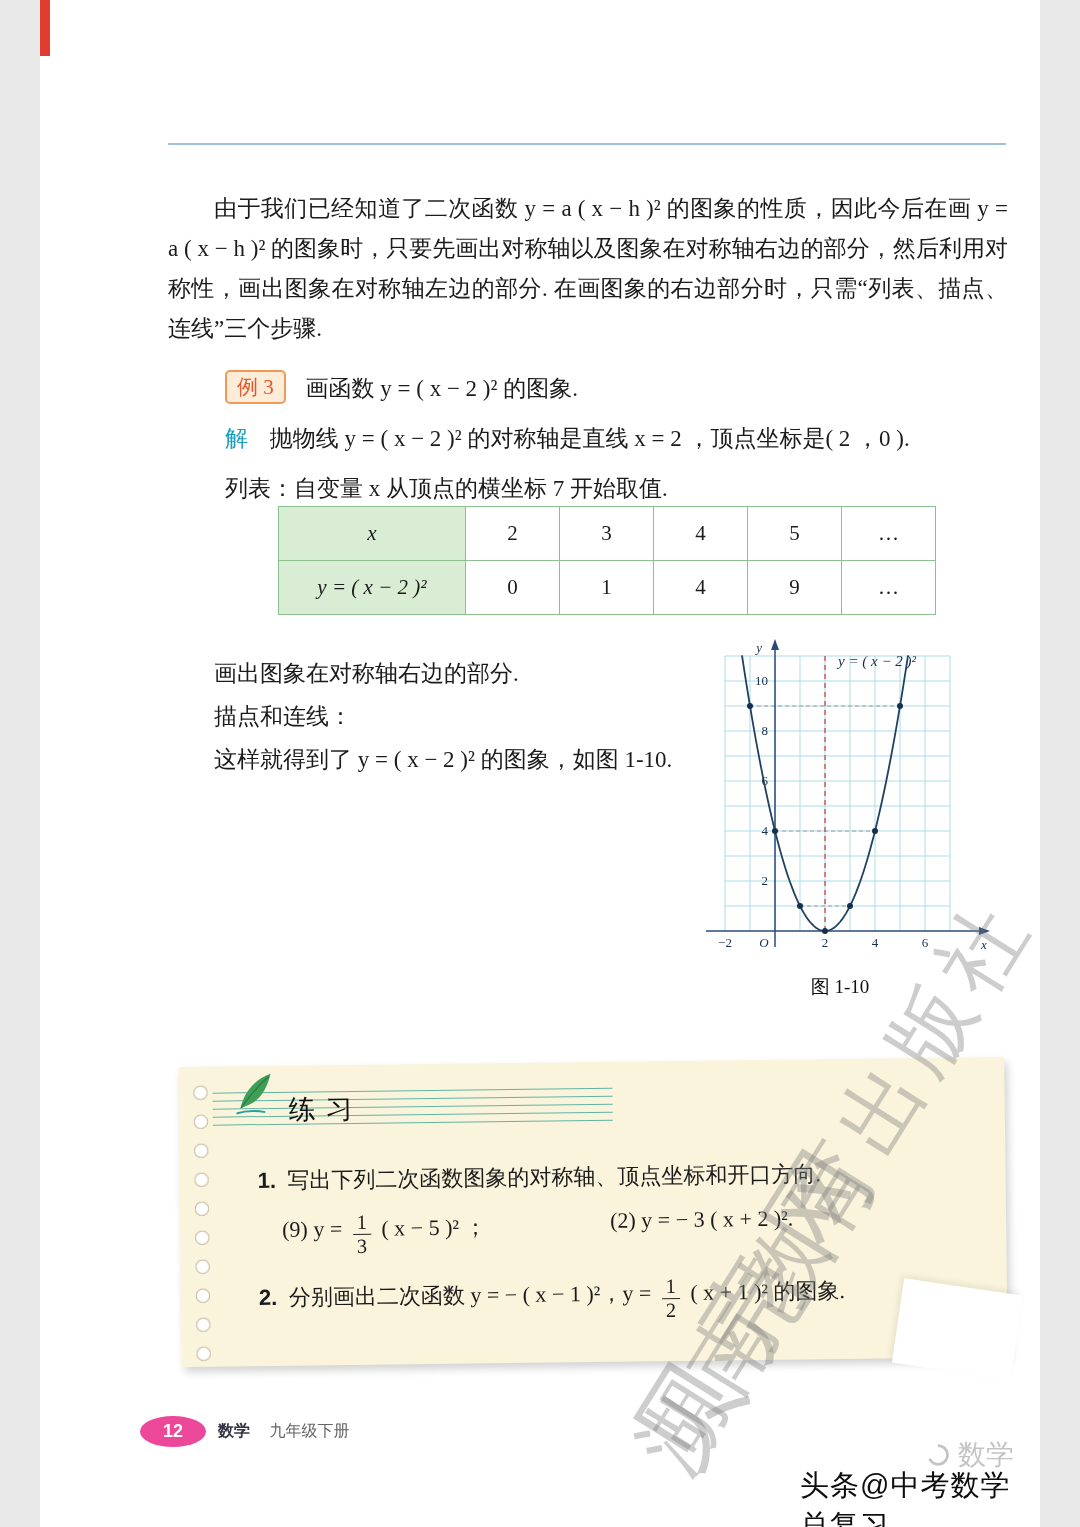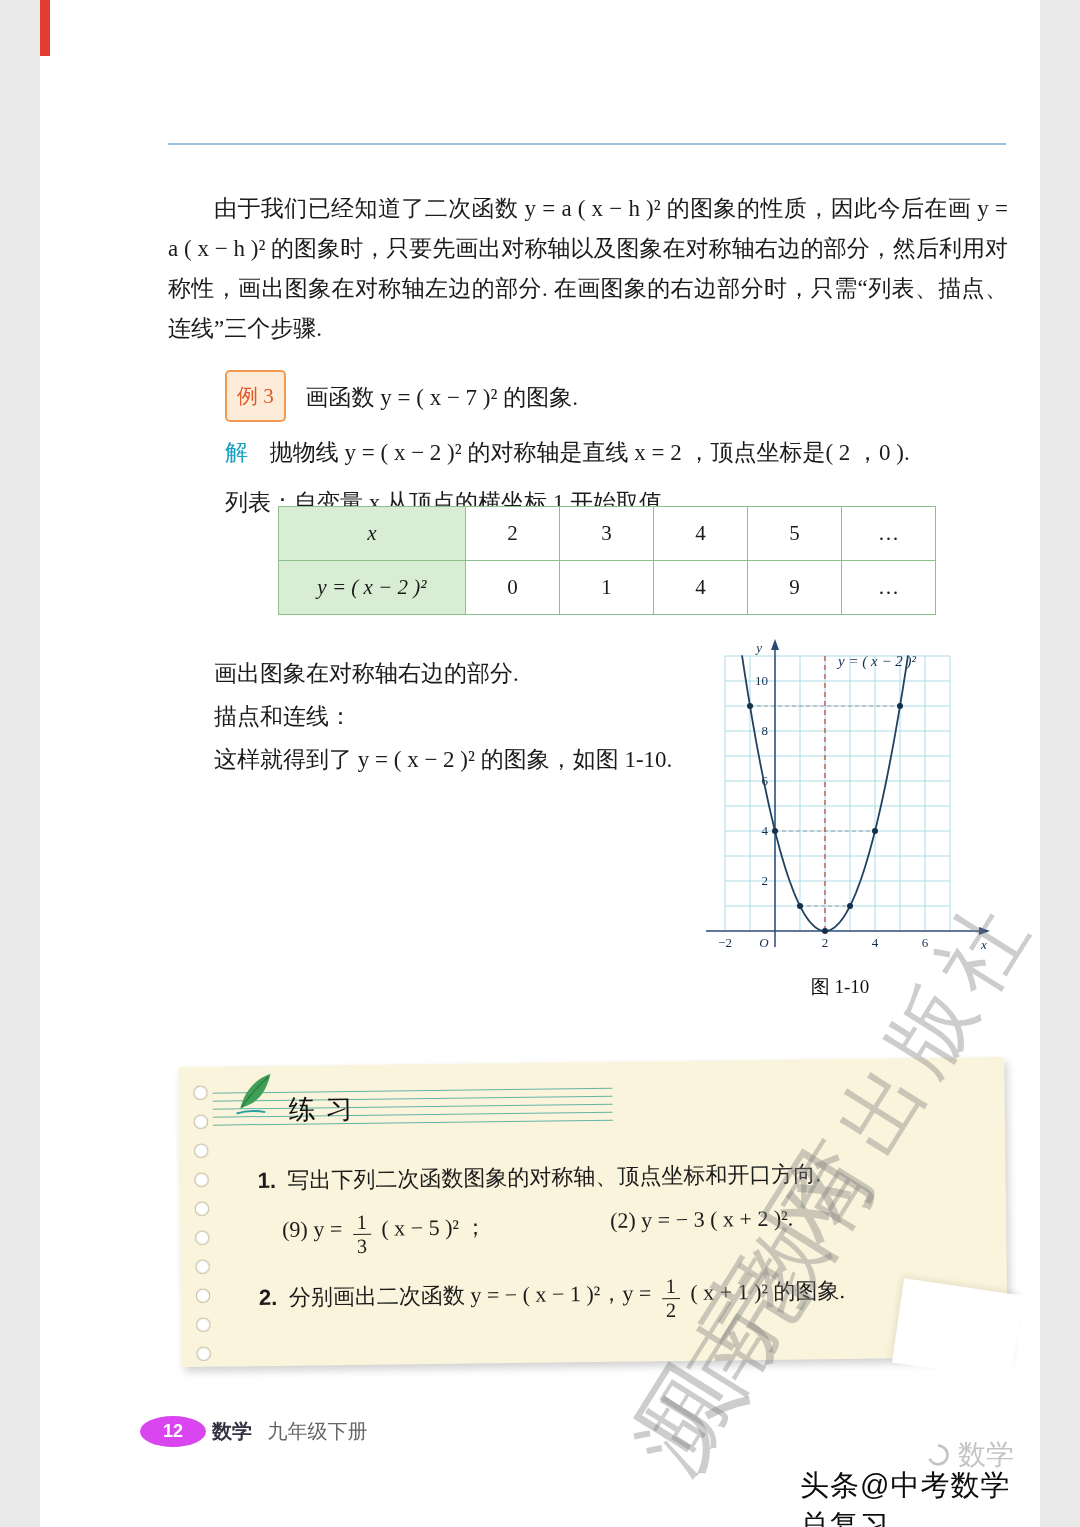--- a/index.html
+++ b/index.html
@@ -7,21 +7,21 @@
         font-family:"Liberation Serif","DejaVu Serif",serif;color:#1b1b1b;}
   .corner-bar{position:absolute;left:0;top:0;width:10px;height:56px;background:#e23c31;}
   .divider{position:absolute;left:128px;top:143px;width:838px;height:2px;background:#9fc0da;}
 
   .para1{position:absolute;left:128px;top:166px;width:840px;font-size:23px;line-height:40px;
          text-align:justify;text-indent:2em;}
 
   .example{position:absolute;left:128px;top:370px;width:840px;font-size:23px;}
   .ex-row{padding-left:57px;margin-bottom:12px;line-height:38px;}
   .ex-badge{display:inline-block;background:#fdecd8;border:2px solid #f09a56;color:#e2572b;
-            border-radius:5px;padding:9px 10px;font-size:21px;line-height:30px;margin-right:14px;vertical-align:2px;}
+            border-radius:5px;padding:0 10px;font-size:21px;line-height:30px;margin-right:14px;vertical-align:2px;}
   .solve-badge{color:#18a0bf;margin-right:16px;}
 
   .val-table{position:absolute;left:238px;top:506px;border-collapse:collapse;font-size:21px;}
   .val-table td{border:1px solid #8cc08c;text-align:center;height:51px;}
   .td-label{width:184px;background:#d9edd4;font-style:italic;}
   .td-val{width:91px;background:#ffffff;}
 
   .steps{position:absolute;left:128px;top:652px;width:516px;font-size:23px;line-height:43px;text-align:justify;}
   .steps p{margin:0;text-indent:2em;}
 
@@ -51,24 +51,24 @@
   .q1{position:absolute;left:78px;top:100px;font-size:22px;width:720px;}
   .q-no{font-weight:bold;font-family:"Liberation Sans",sans-serif;margin-right:6px;}
   .q1-items{position:absolute;left:102px;top:146px;font-size:22px;width:710px;display:flex;}
   .q1-item1{width:328px;}
   .q2{position:absolute;left:78px;top:214px;font-size:22px;width:740px;}
   .frac{display:inline-block;text-align:center;vertical-align:-0.85em;line-height:1.15;margin:0 5px;font-size:0.92em;}
   .frac .fnum{display:block;border-bottom:1.5px solid #222;padding:0 4px;}
   .frac .fden{display:block;}
 
   .footer{position:absolute;left:100px;top:1416px;display:flex;align-items:center;z-index:5;}
-  .page-oval{width:66px;height:31px;background:#d946ef;border-radius:50%;color:#fff;display:flex;
+  .page-oval{width:66px;height:31px;background:#ec4899;border-radius:50%;color:#fff;display:flex;
              align-items:center;justify-content:center;font-size:18px;font-weight:bold;
              font-family:"Liberation Sans",sans-serif;}
-  .footer-text{margin-left:6px;font-size:20px;color:#666;font-family:Liberation Sans, sans-serif;}
+  .footer-text{margin-left:12px;font-size:16px;color:#666;font-family:Liberation Mono, monospace;}
   .footer-subject{font-weight:bold;color:#334;margin-right:10px;}
 
   .wm{position:absolute;z-index:50;pointer-events:none;color:#7d7d7d;opacity:.38;white-space:nowrap;
       font-family:"Liberation Serif",serif;}
   .wm1{left:795px;top:1185px;font-size:84px;letter-spacing:10px;transform:translate(-50%,-50%) rotate(-58deg);}
   .wm2{left:720px;top:1300px;font-size:100px;letter-spacing:24px;transform:translate(-50%,-50%) rotate(-58deg);}
 
   .faint-logo{position:absolute;left:884px;top:1436px;z-index:55;color:#8a8a8a;opacity:.5;font-size:28px;
               display:flex;align-items:center;gap:6px;font-family:"Liberation Sans",sans-serif;}
   .credit{position:absolute;left:760px;top:1466px;font-size:29px;color:#0d0d0d;z-index:60;
@@ -80,28 +80,28 @@
 <div class="page">
 
   <div class="corner-bar"></div>
   <div class="divider"></div>
 
   <p class="para1">由于我们已经知道了二次函数 y = a ( x − h )² 的图象的性质，因此今后在画 y = a ( x − h )² 的图象时，只要先画出对称轴以及图象在对称轴右边的部分，然后利用对称性，画出图象在对称轴左边的部分. 在画图象的右边部分时，只需“列表、描点、连线”三个步骤.</p>
 
   <div class="example">
     <div class="ex-row">
       <span class="ex-badge">例 3</span>
-      <span>画函数 y = ( x − 7 )² 的图象.</span>
+      <span>画函数 y = ( x − 2 )² 的图象.</span>
     </div>
     <div class="ex-row">
       <span class="solve-badge">解</span>
       <span>抛物线 y = ( x − 2 )² 的对称轴是直线 x = 2 ，顶点坐标是( 2 ，0 ).</span>
     </div>
     <div class="ex-row">
-      <span>列表：自变量 x 从顶点的横坐标 1 开始取值.</span>
+      <span>列表：自变量 x 从顶点的横坐标 7 开始取值.</span>
     </div>
   </div>
 
   <table class="val-table">
     <tbody>
         <tr>
       <td class="td-label">x</td>
       <td class="td-val">2</td>
       <td class="td-val">3</td>
       <td class="td-val">4</td>

